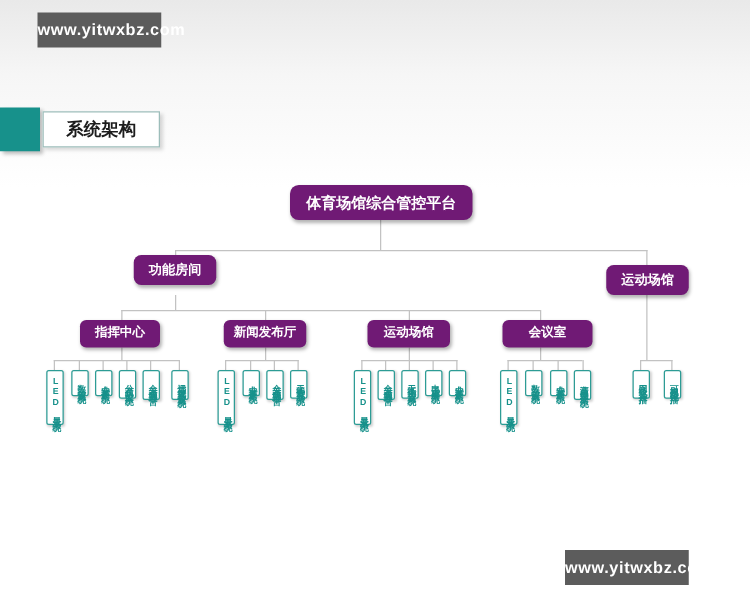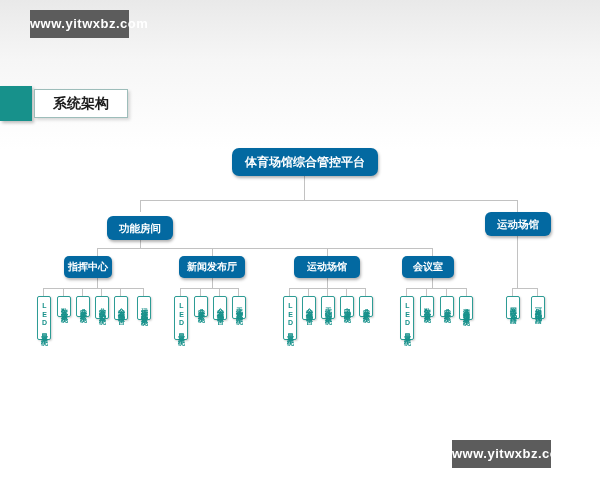--- a/index.html
+++ b/index.html
@@ -18,32 +18,32 @@
   .heading-block{
     position:absolute;left:0;top:86px;width:32px;height:35px;background:#17918b;
     box-shadow:2px 2px 3px rgba(0,0,0,.25);
   }
   .heading-box{
     position:absolute;left:34px;top:89px;width:92px;height:27px;background:#fff;
     border:1px solid #9dbdba;box-shadow:2px 2px 3px rgba(0,0,0,.15);
     font-size:14px;font-weight:bold;color:#1c1c1c;text-align:center;line-height:27px;
   }
   .node{
-    position:absolute;background:#0369a1;color:#fff;font-weight:bold;text-align:center;
+    position:absolute;background:#701a75;color:#fff;font-weight:bold;text-align:center;
     box-shadow:1px 2px 3px rgba(0,0,0,.3);
   }
   .node-root{left:232px;top:148px;width:146px;height:28px;line-height:28px;font-size:12px;border-radius:7px;}
   .node-l2{width:66px;height:24px;line-height:24px;font-size:10.5px;border-radius:6px;}
-  .node-func{left:107px;top:216px;}
+  .node-func{left:107px;top:204px;}
   .node-public{left:485px;top:212px;}
   .node-l3{height:22px;line-height:22px;font-size:10px;border-radius:5px;top:256px;}
-  .node-g1{left:64px;width:48px;}
+  .node-g1{left:64px;width:64px;}
   .node-g2{left:179px;width:66px;}
   .node-g3{left:294px;width:66px;}
-  .node-g4{left:402px;width:52px;}
+  .node-g4{left:402px;width:72px;}
   .leaf{
     position:absolute;top:296px;box-sizing:border-box;width:14px;
     background:#fff;border:1px solid #2d9c95;border-radius:2px;
     color:#17918b;font-size:7px;font-weight:bold;
     writing-mode:vertical-rl;text-orientation:upright;letter-spacing:1.5px;
     line-height:1;padding:5px 2px;text-align:center;
     box-shadow:1px 1px 2px rgba(0,0,0,.18);
   }
   .hline,.vline{position:absolute;background:#c2c2c2;}
   .hline{height:1px;}

